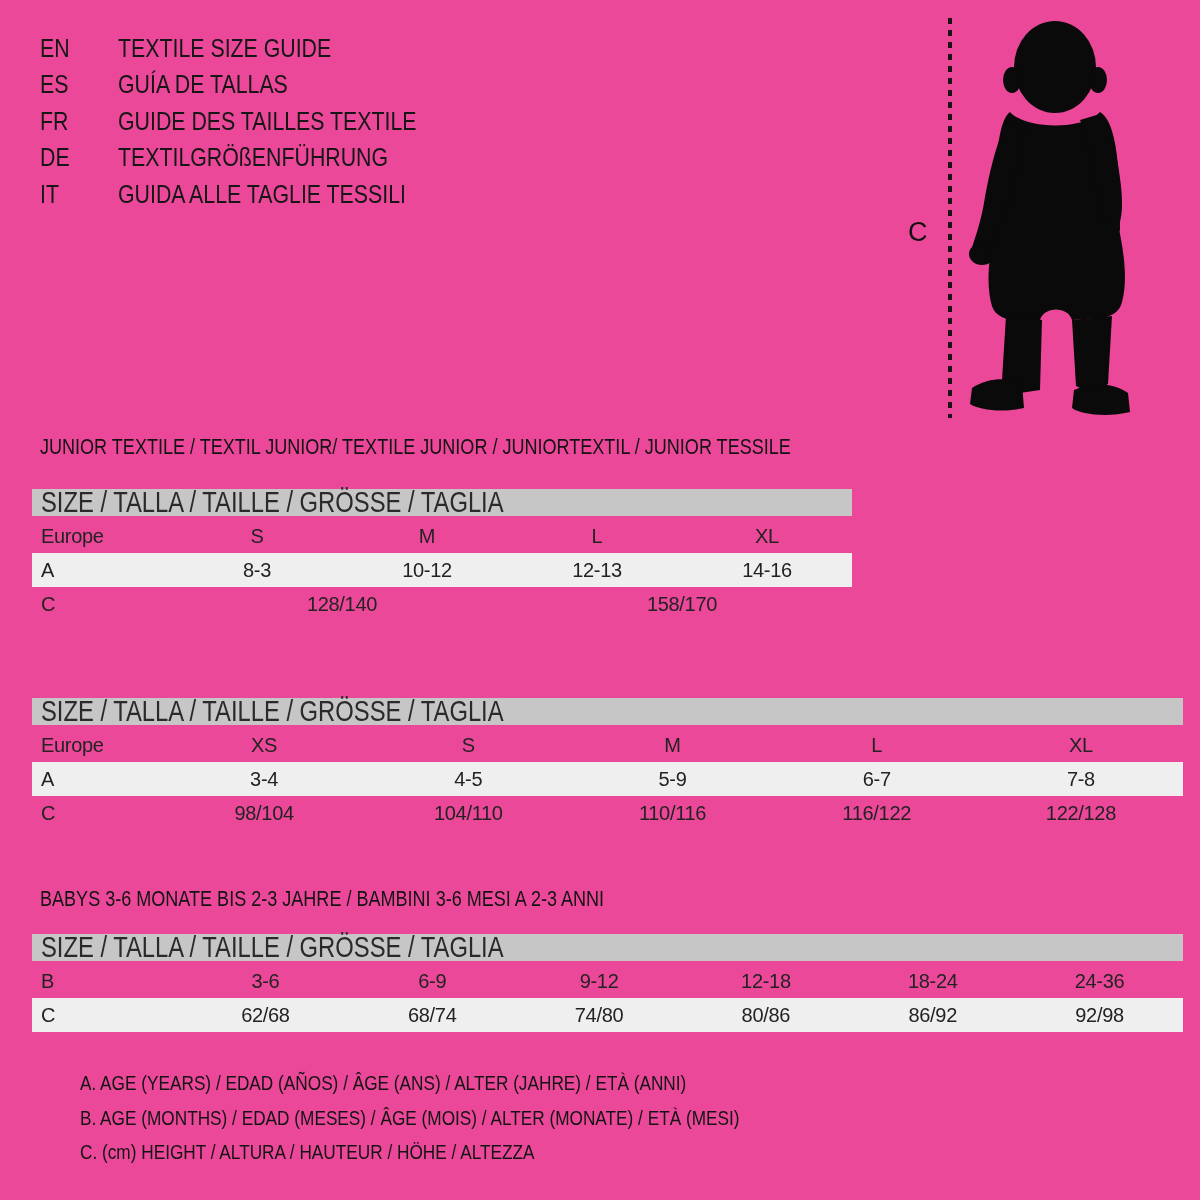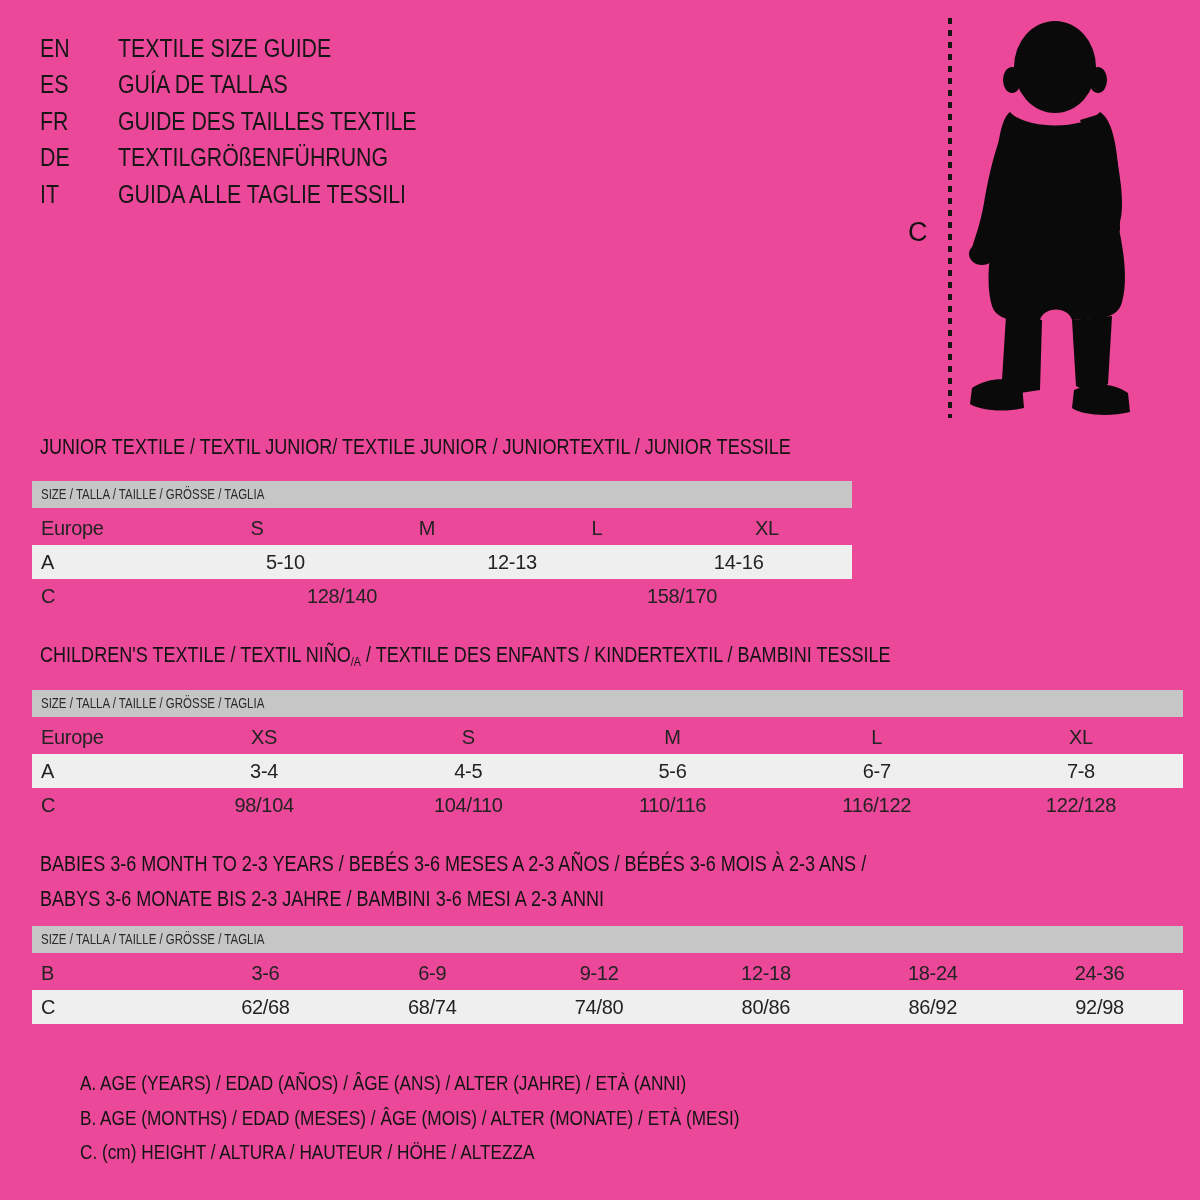--- a/index.html
+++ b/index.html
@@ -17,21 +17,21 @@
     background:repeating-linear-gradient(to bottom,#161616 0 6px,transparent 6px 12px);}
   .measure-c{position:absolute;left:908px;top:217px;font-size:27px;color:#111;}
   .baby{position:absolute;left:956px;top:18px;width:184px;height:400px;}
   .baby *{fill:#0a0a0a;}
   
   .sec-title{position:absolute;left:40px;font-size:22px;color:#131313;letter-spacing:0;}
   .sub{font-size:13px;vertical-align:-4px;}
   
   .tbl{position:absolute;left:32px;}
   .size-header{height:27px;line-height:27px;background:#c6c6c6;color:#2a2a2a;
-    padding-left:9px;margin-bottom:3px;font-size:14px;}
+    padding-left:9px;margin-bottom:3px;font-size:29px;margin-top:8px;}
   .trow{display:flex;height:34px;line-height:34px;font-size:20px;color:#232323;letter-spacing:-0.3px;}
   .trow .lbl{padding-left:9px;box-sizing:border-box;text-align:left;}
   .trow .val{flex:1;text-align:center;}
   .t1 .lbl{width:140px;}
   .t2 .lbl{width:130px;}
   .t3 .lbl{width:150px;}
   .shaded{background:#efefef;}
   
   .legend-line{position:absolute;left:40px;font-size:21px;color:#141414;margin-left:40px;}
 </style>
@@ -86,61 +86,60 @@
     <div class="size-header"><span class="cond">SIZE / TALLA / TAILLE / GRÖSSE / TAGLIA</span></div>
     <div class="trow">
       <span class="lbl">Europe</span>
       <span class="val">S</span>
       <span class="val">M</span>
       <span class="val">L</span>
       <span class="val">XL</span>
     </div>
     <div class="trow shaded">
       <span class="lbl">A</span>
-      <span class="val">5-10</span>
+      <span class="val">8-3</span>
+      <span class="val">10-12</span>
       <span class="val">12-13</span>
       <span class="val">14-16</span>
     </div>
     <div class="trow">
       <span class="lbl">C</span>
       <span class="val">128/140</span>
       <span class="val">158/170</span>
     </div>
   </div>
 
-  <span class="sec-title" style="top:642px"><span class="cond"><span>CHILDREN'S TEXTILE / TEXTIL NIÑO</span><span class="sub">/A</span><span> / TEXTILE DES ENFANTS / KINDERTEXTIL / BAMBINI TESSILE</span></span></span>
   <div class="tbl t2" style="top:690px;width:1151px">
     <div class="size-header"><span class="cond">SIZE / TALLA / TAILLE / GRÖSSE / TAGLIA</span></div>
     <div class="trow">
       <span class="lbl">Europe</span>
       <span class="val">XS</span>
       <span class="val">S</span>
       <span class="val">M</span>
       <span class="val">L</span>
       <span class="val">XL</span>
     </div>
     <div class="trow shaded">
       <span class="lbl">A</span>
       <span class="val">3-4</span>
       <span class="val">4-5</span>
-      <span class="val">5-6</span>
+      <span class="val">5-9</span>
       <span class="val">6-7</span>
       <span class="val">7-8</span>
     </div>
     <div class="trow">
       <span class="lbl">C</span>
       <span class="val">98/104</span>
       <span class="val">104/110</span>
       <span class="val">110/116</span>
       <span class="val">116/122</span>
       <span class="val">122/128</span>
     </div>
   </div>
 
-  <span class="sec-title" style="top:851px"><span class="cond">BABIES 3-6 MONTH TO 2-3 YEARS / BEBÉS 3-6 MESES A 2-3 AÑOS / BÉBÉS 3-6 MOIS À 2-3 ANS /</span></span>
   <span class="sec-title" style="top:886px"><span class="cond">BABYS 3-6 MONATE BIS 2-3 JAHRE / BAMBINI 3-6 MESI A 2-3 ANNI</span></span>
   <div class="tbl t3" style="top:926px;width:1151px">
     <div class="size-header"><span class="cond">SIZE / TALLA / TAILLE / GRÖSSE / TAGLIA</span></div>
     <div class="trow">
       <span class="lbl">B</span>
       <span class="val">3-6</span>
       <span class="val">6-9</span>
       <span class="val">9-12</span>
       <span class="val">12-18</span>
       <span class="val">18-24</span>

